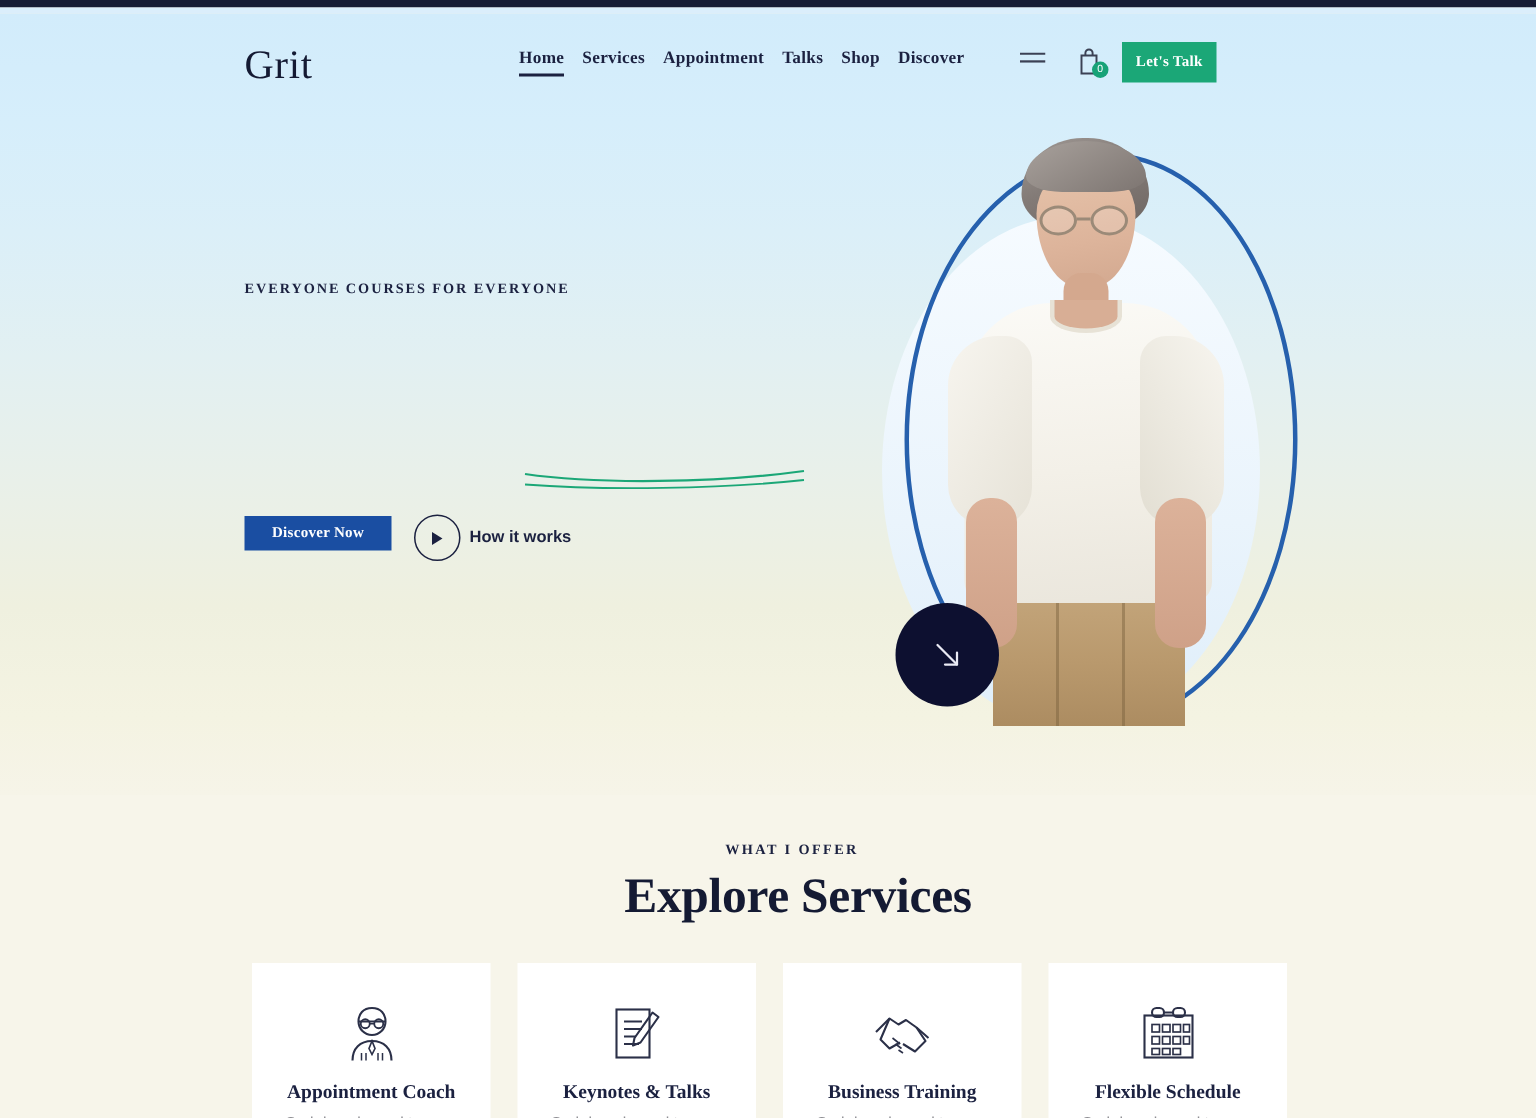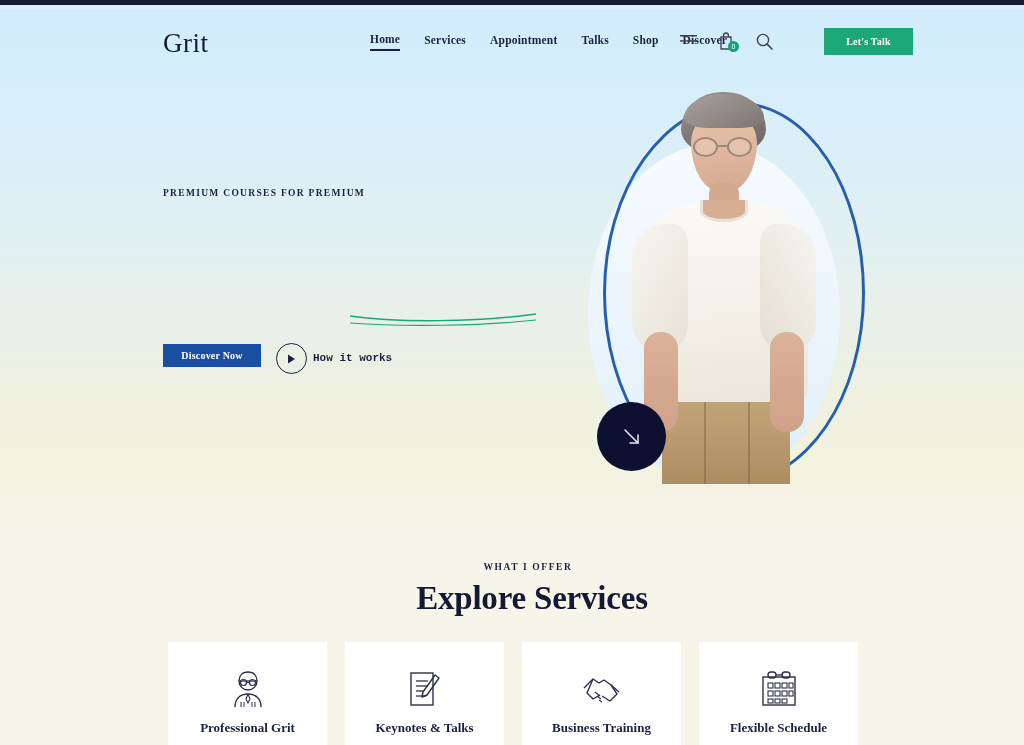--- a/index.html
+++ b/index.html
@@ -41,22 +41,22 @@
   #header {
     position:absolute; top:0; left:0; width:1024px; height:64px;
     display:flex; align-items:center;
   }
   #logo {
     position:absolute; left:163px; top:19px;
     font-family:"Liberation Serif", serif;
     font-size:27px; color:#141a33; letter-spacing:.5px;
   }
   #nav {
-    position:absolute; left:370px; top:24px;
-    display:flex; gap:24px; align-items:center;
+    position:absolute; left:346px; top:24px;
+    display:flex; gap:12px; align-items:flex-start;
   }
   .nav-item {
     font-family:"Liberation Serif", serif;
     font-size:11.5px; font-weight:bold; color:#1b2140;
     letter-spacing:.2px; white-space:nowrap; cursor:pointer;
     padding-bottom:4px;
   }
   .nav-item.active { border-bottom:2px solid #1b2140; }
 
   #header-tools {
@@ -66,22 +66,22 @@
   .tool-icon { width:20px; height:20px; cursor:pointer; position:relative;
                display:flex; align-items:center; justify-content:center; }
   #cart-badge {
     position:absolute; right:-3px; bottom:-1px;
     width:11px; height:11px; border-radius:50%;
     background:#17a277; color:#fff; font-size:7px;
     display:flex; align-items:center; justify-content:center;
     font-family:"Liberation Sans", sans-serif; line-height:1;
   }
   #lets-talk-btn {
-    position:absolute; left:824px; top:19px;
-    width:89px; height:27px; background:#1ba777;
+    position:absolute; left:748px; top:19px;
+    width:63px; height:27px; background:#1ba777;
     color:#ffffff; border:none; cursor:pointer;
     font-family:"Liberation Serif", serif;
     font-size:10px; font-weight:bold; letter-spacing:.2px;
   }
 
   
   #eyebrow {
     position:absolute; left:163px; top:179px;
     font-family:"Liberation Serif", serif;
     font-size:9.5px; font-weight:bold; color:#1b2140;
@@ -111,21 +111,21 @@
     font-size:10px; font-weight:bold; letter-spacing:.2px;
   }
   #play-circle {
     position:absolute; left:276px; top:334px;
     width:31px; height:31px; border-radius:50%;
     border:1.3px solid #1b2140; cursor:pointer;
     display:flex; align-items:center; justify-content:center;
   }
   #how-it-works-label {
     position:absolute; left:313px; top:343px;
-    font-family:Liberation Mono, monospace;
+    font-family:Liberation Sans, sans-serif;
     font-size:11px; font-weight:bold; color:#1b2140;
     cursor:pointer;
     text-align:center;
   }
 
   
   #hero-visual { position:absolute; left:575px; top:75px; width:320px; height:420px; }
   #blob-ring {
     position:absolute; left:28px; top:18px;
     width:262px; height:382px;
@@ -295,21 +295,21 @@
       <div class="tool-icon">
         <svg width="17" height="17" viewBox="0 0 17 17">
           <circle cx="7" cy="7" r="5.6" fill="none" stroke="#3b4154" stroke-width="1.4"></circle>
           <line x1="11.1" y1="11.1" x2="16" y2="16" stroke="#3b4154" stroke-width="1.6" stroke-linecap="round"></line>
         </svg>
       </div>
     </div>
 
     <button id="lets-talk-btn">Let's Talk</button>
 
-    <div id="eyebrow">PREMIUM COURSES FOR PREMIUM</div>
+    <div id="eyebrow">EVERYONE COURSES FOR EVERYONE</div>
 
 
     <svg id="success-underline" viewBox="0 0 190 16">
       <path d="M2 4 C50 11, 130 10, 188 2" fill="none" stroke="#1ba777" stroke-width="1.5"></path>
       <path d="M2 11 C55 15, 132 14, 188 8" fill="none" stroke="#1ba777" stroke-width="1.2"></path>
     </svg>
 
     <button id="discover-btn">Discover Now</button>
 
     <div id="play-circle">
@@ -364,21 +364,21 @@
             <circle cx="23.5" cy="13.5" r="3" fill="none" stroke="#2b3048" stroke-width="1.2"></circle>
             <line x1="17.5" y1="13.5" x2="20.5" y2="13.5" stroke="#2b3048" stroke-width="1.1"></line>
             <path d="M6 38 c0 -8 5 -13 13 -13 s13 5 13 13" fill="none" stroke="#2b3048" stroke-width="1.4"></path>
             <path d="M19 25 l-2 5 2 4 2 -4 z" fill="none" stroke="#2b3048" stroke-width="1.1"></path>
             <line x1="12" y1="33" x2="12" y2="38" stroke="#2b3048" stroke-width="1"></line>
             <line x1="15" y1="33" x2="15" y2="38" stroke="#2b3048" stroke-width="1"></line>
             <line x1="23" y1="33" x2="23" y2="38" stroke="#2b3048" stroke-width="1"></line>
             <line x1="26" y1="33" x2="26" y2="38" stroke="#2b3048" stroke-width="1"></line>
           </svg>
         </div>
-        <div class="card-title">Professional Grit</div>
+        <div class="card-title">Appointment Coach</div>
         <div class="card-desc">Sed do euism od tempor</div>
       </div>
 
       <div class="card">
         <div class="card-icon">
           <svg width="38" height="40" viewBox="0 0 38 40">
             <rect x="5" y="4" width="22" height="32" fill="none" stroke="#2b3048" stroke-width="1.4"></rect>
             <line x1="10" y1="12" x2="22" y2="12" stroke="#2b3048" stroke-width="1.3"></line>
             <line x1="10" y1="17" x2="22" y2="17" stroke="#2b3048" stroke-width="1.3"></line>
             <line x1="10" y1="22" x2="18" y2="22" stroke="#2b3048" stroke-width="1.3"></line>

